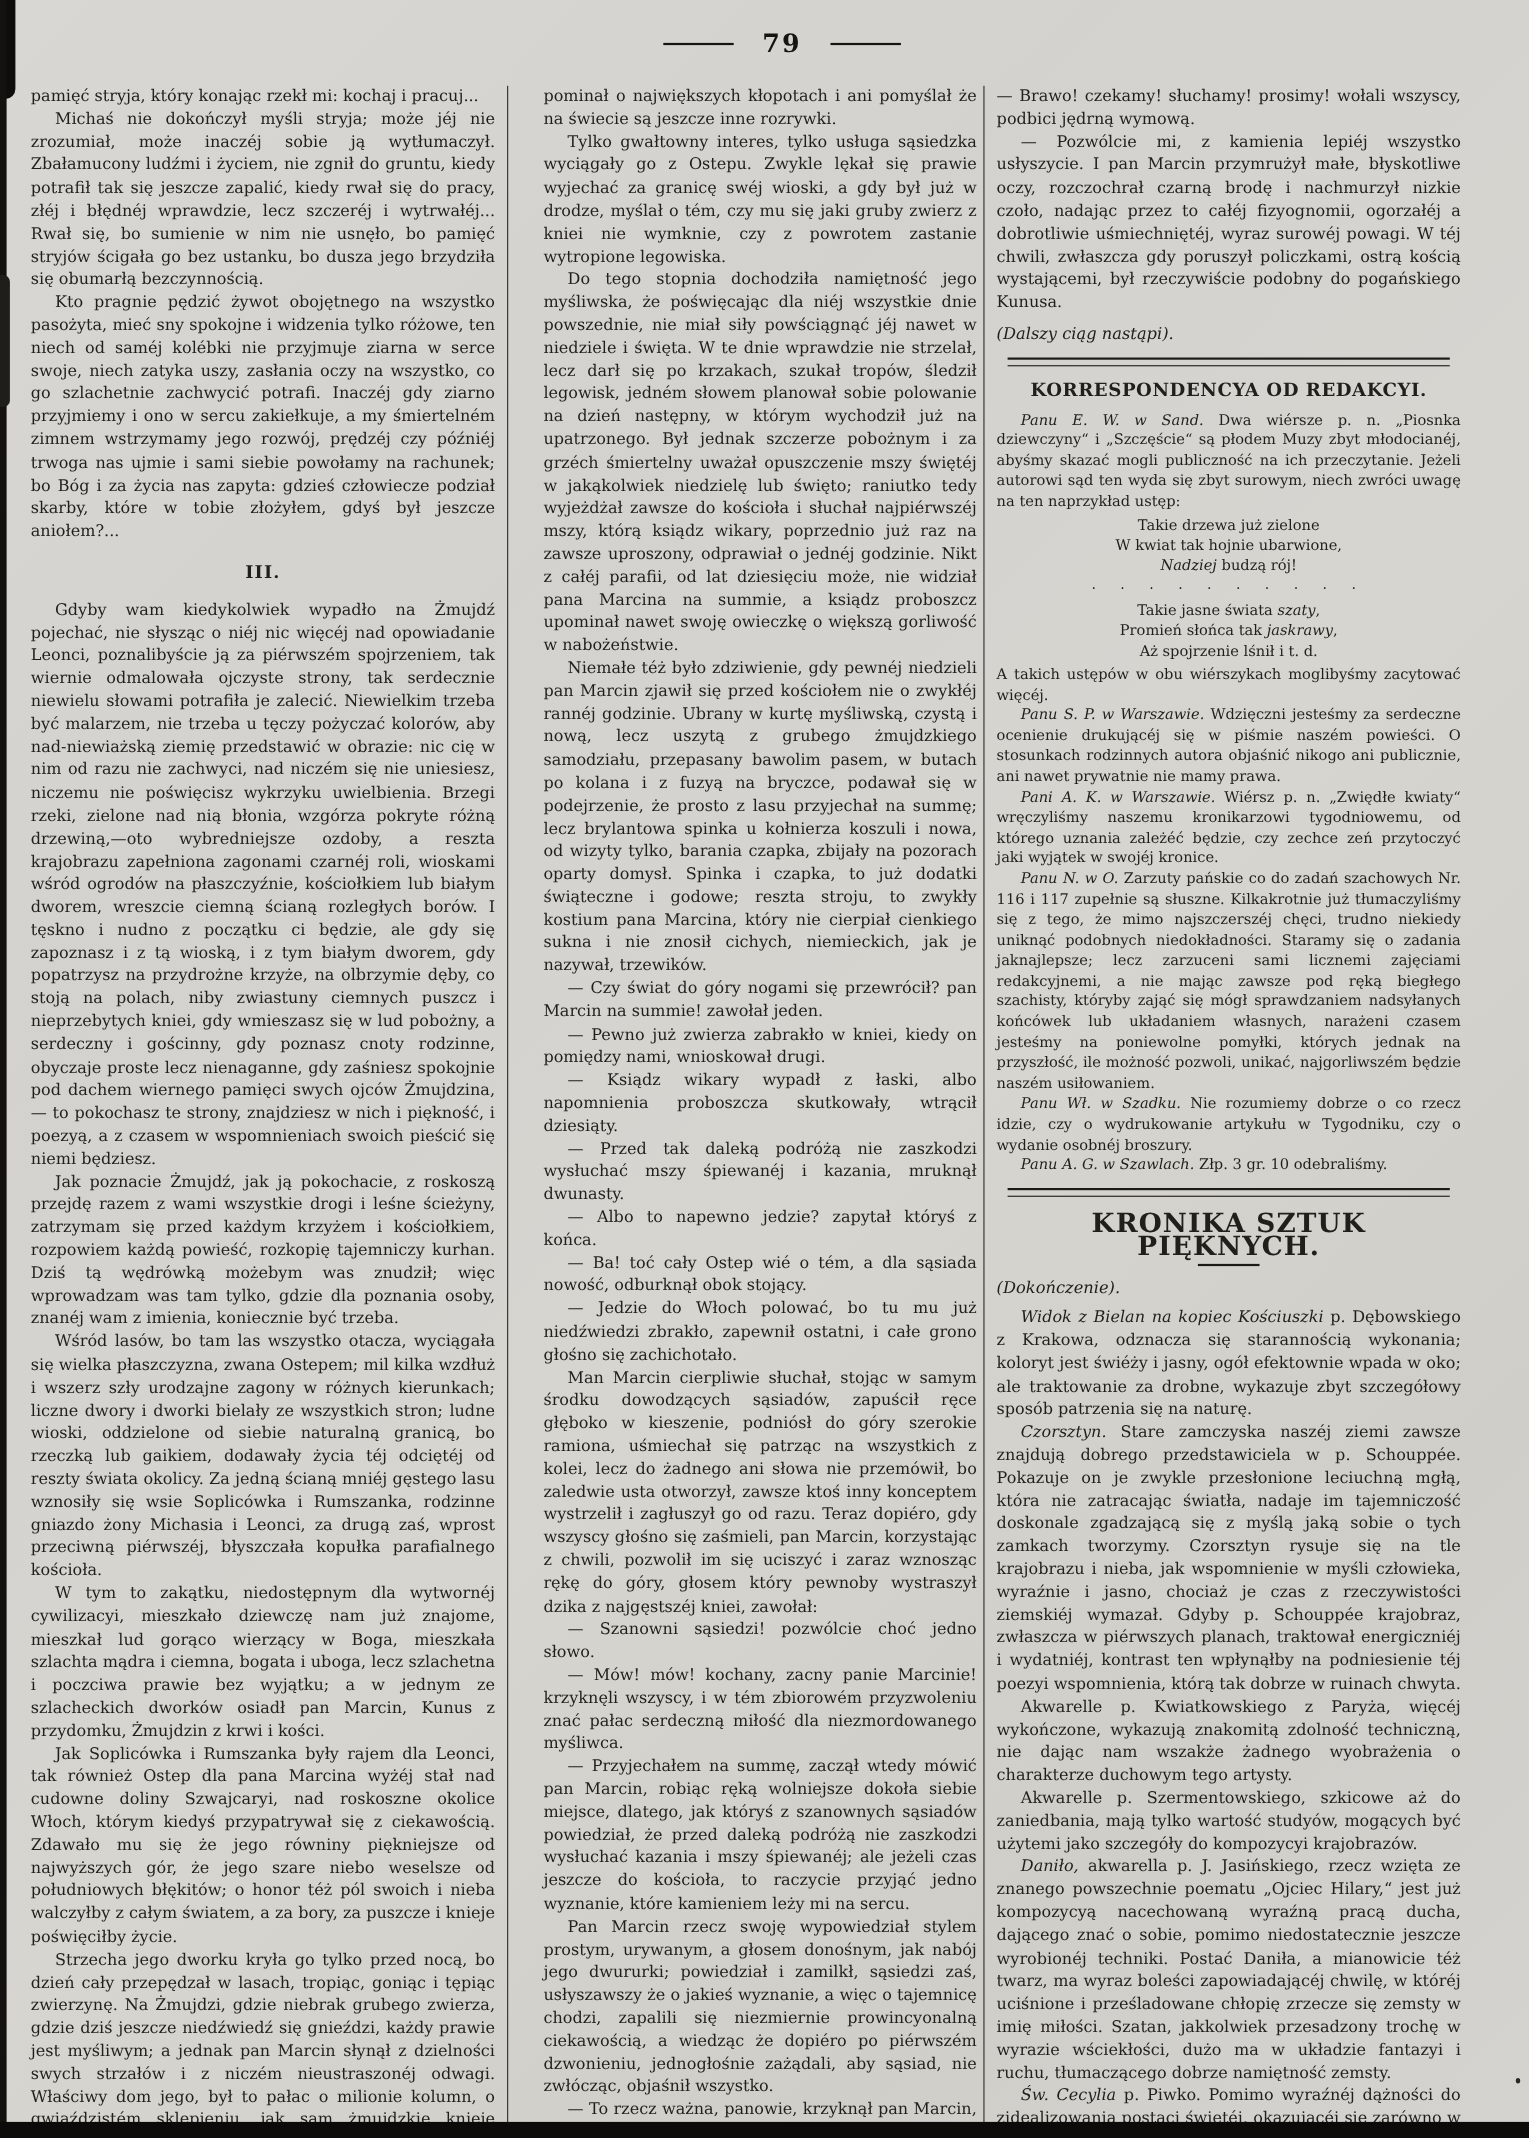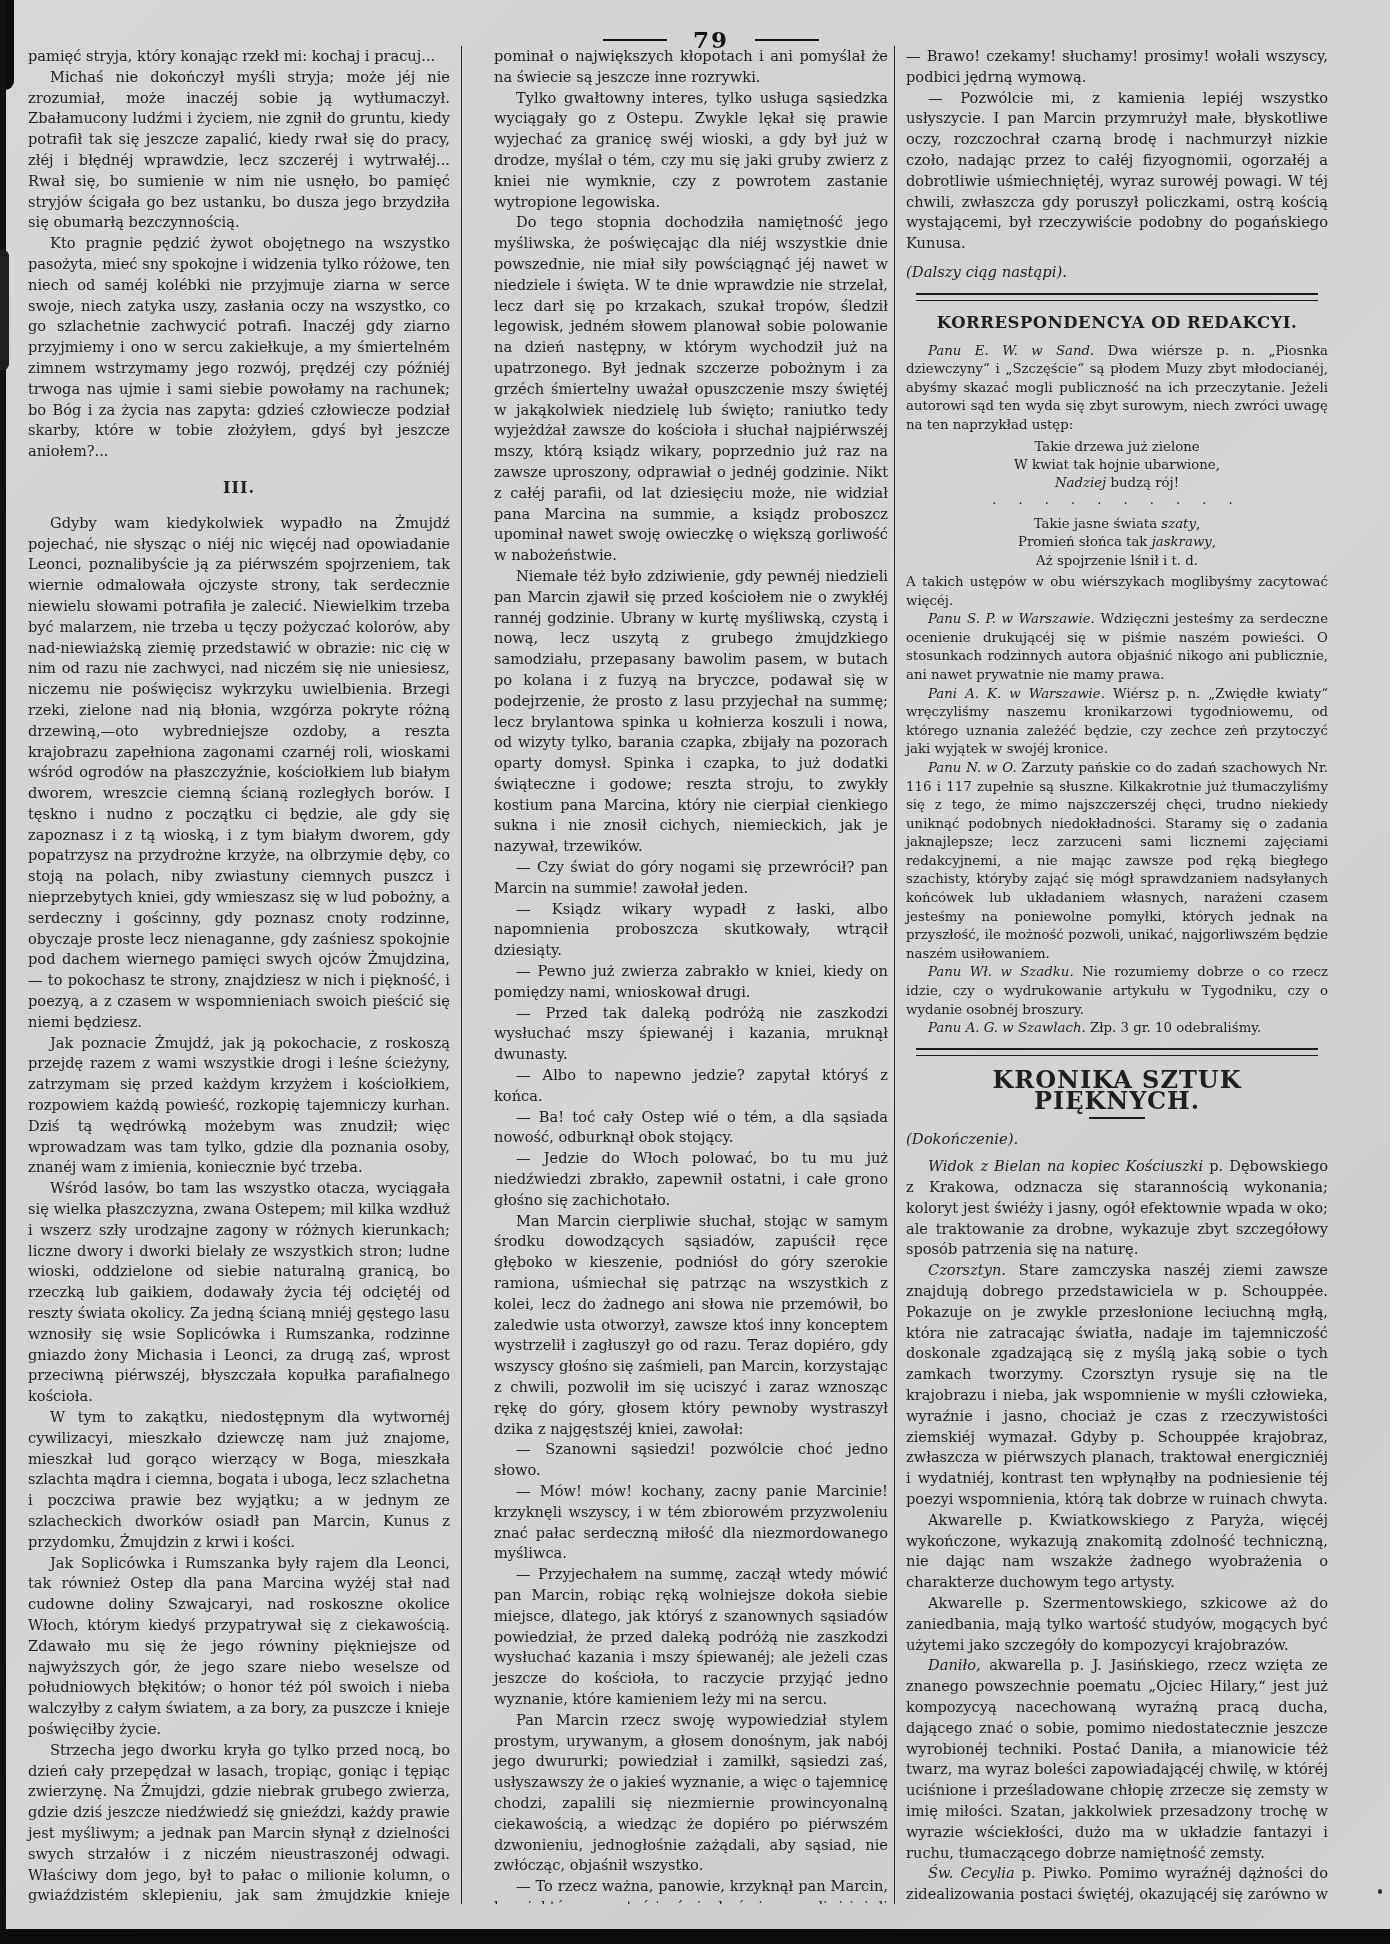--- a/index.html
+++ b/index.html
@@ -21,21 +21,21 @@
   .speck{position:absolute;width:4px;height:5px;background:#2a2824;border-radius:50%;}
 
   .pgnum{
     position:absolute;top:26px;left:16px;width:100%;
     display:flex;justify-content:center;align-items:center;gap:26px;
   }
   .pgnum .num{font-size:23px;font-weight:bold;letter-spacing:2px;color:#16140f;}
   .dashline{display:inline-block;width:64px;height:0;border-top:2px solid #16140f;}
 
   .columns{
-    position:absolute;top:46px;left:22px;width:1346px;height:1858px;
+    position:absolute;top:78px;left:22px;width:1346px;height:1858px;
     display:flex;
   }
   .col{
     width:434px;height:100%;overflow:hidden;
     padding:0 6px;box-sizing:border-box;
     text-align:justify;
     font-size:14.6px;line-height:20.8px;
     color:#211f1b;
   }
   .col-2{border-left:1.5px solid #2d2b26;border-right:1.5px solid #2d2b26;margin:0 5px;padding-left:32px;}
@@ -97,22 +97,22 @@
         <p class="para">W tym to zakątku, niedostępnym dla wytwornéj cywilizacyi, mieszkało dziewczę nam już znajome, mieszkał lud gorąco wierzący w Boga, mieszkała szlachta mądra i ciemna, bogata i uboga, lecz szlachetna i poczciwa prawie bez wyjątku; a w jednym ze szlacheckich dworków osiadł pan Marcin, Kunus z przydomku, Żmujdzin z krwi i kości.</p>
         <p class="para">Jak Soplicówka i Rumszanka były rajem dla Leonci, tak również Ostep dla pana Marcina wyżéj stał nad cudowne doliny Szwajcaryi, nad roskoszne okolice Włoch, którym kiedyś przypatrywał się z ciekawością. Zdawało mu się że jego równiny piękniejsze od najwyższych gór, że jego szare niebo weselsze od południowych błękitów; o honor téż pól swoich i nieba walczyłby z całym światem, a za bory, za puszcze i knieje poświęciłby życie.</p>
         <p class="para">Strzecha jego dworku kryła go tylko przed nocą, bo dzień cały przepędzał w lasach, tropiąc, goniąc i tępiąc zwierzynę. Na Żmujdzi, gdzie niebrak grubego zwierza, gdzie dziś jeszcze niedźwiedź się gnieździ, każdy prawie jest myśliwym; a jednak pan Marcin słynął z dzielności swych strzałów i z niczém nieustraszonéj odwagi. Właściwy dom jego, był to pałac o milionie kolumn, o gwiaździstém sklepieniu, jak sam żmujdzkie knieje nazywał; w nim dopiéro był szczęśliwym, w nim oddychał swobodnie; w nim za-</p>
       </div>
     <div class="col col-2" id="col1">
         <p class="para noindent">pominał o największych kłopotach i ani pomyślał że na świecie są jeszcze inne rozrywki.</p>
         <p class="para">Tylko gwałtowny interes, tylko usługa sąsiedzka wyciągały go z Ostepu. Zwykle lękał się prawie wyjechać za granicę swéj wioski, a gdy był już w drodze, myślał o tém, czy mu się jaki gruby zwierz z kniei nie wymknie, czy z powrotem zastanie wytropione legowiska.</p>
         <p class="para">Do tego stopnia dochodziła namiętność jego myśliwska, że poświęcając dla niéj wszystkie dnie powszednie, nie miał siły powściągnąć jéj nawet w niedziele i święta. W te dnie wprawdzie nie strzelał, lecz darł się po krzakach, szukał tropów, śledził legowisk, jedném słowem planował sobie polowanie na dzień następny, w którym wychodził już na upatrzonego. Był jednak szczerze pobożnym i za grzéch śmiertelny uważał opuszczenie mszy świętéj w jakąkolwiek niedzielę lub święto; raniutko tedy wyjeżdżał zawsze do kościoła i słuchał najpiérwszéj mszy, którą ksiądz wikary, poprzednio już raz na zawsze uproszony, odprawiał o jednéj godzinie. Nikt z całéj parafii, od lat dziesięciu może, nie widział pana Marcina na summie, a ksiądz proboszcz upominał nawet swoję owieczkę o większą gorliwość w nabożeństwie.</p>
         <p class="para">Niemałe téż było zdziwienie, gdy pewnéj niedzieli pan Marcin zjawił się przed kościołem nie o zwykłéj rannéj godzinie. Ubrany w kurtę myśliwską, czystą i nową, lecz uszytą z grubego żmujdzkiego samodziału, przepasany bawolim pasem, w butach po kolana i z fuzyą na bryczce, podawał się w podejrzenie, że prosto z lasu przyjechał na summę; lecz brylantowa spinka u kołnierza koszuli i nowa, od wizyty tylko, barania czapka, zbijały na pozorach oparty domysł. Spinka i czapka, to już dodatki świąteczne i godowe; reszta stroju, to zwykły kostium pana Marcina, który nie cierpiał cienkiego sukna i nie znosił cichych, niemieckich, jak je nazywał, trzewików.</p>
         <p class="para">— Czy świat do góry nogami się przewrócił? pan Marcin na summie! zawołał jeden.</p>
+        <p class="para">— Pewno już zwierza zabrakło w kniei, kiedy on pomiędzy nami, wnioskował drugi.</p>
         <p class="para">— Ksiądz wikary wypadł z łaski, albo napomnienia proboszcza skutkowały, wtrącił dziesiąty.</p>
-        <p class="para">— Pewno już zwierza zabrakło w kniei, kiedy on pomiędzy nami, wnioskował drugi.</p>
         <p class="para">— Przed tak daleką podróżą nie zaszkodzi wysłuchać mszy śpiewanéj i kazania, mruknął dwunasty.</p>
         <p class="para">— Albo to napewno jedzie? zapytał któryś z końca.</p>
         <p class="para">— Ba! toć cały Ostep wié o tém, a dla sąsiada nowość, odburknął obok stojący.</p>
         <p class="para">— Jedzie do Włoch polować, bo tu mu już niedźwiedzi zbrakło, zapewnił ostatni, i całe grono głośno się zachichotało.</p>
         <p class="para">Man Marcin cierpliwie słuchał, stojąc w samym środku dowodzących sąsiadów, zapuścił ręce głęboko w kieszenie, podniósł do góry szerokie ramiona, uśmiechał się patrząc na wszystkich z kolei, lecz do żadnego ani słowa nie przemówił, bo zaledwie usta otworzył, zawsze ktoś inny konceptem wystrzelił i zagłuszył go od razu. Teraz dopiéro, gdy wszyscy głośno się zaśmieli, pan Marcin, korzystając z chwili, pozwolił im się uciszyć i zaraz wznosząc rękę do góry, głosem który pewnoby wystraszył dzika z najgęstszéj kniei, zawołał:</p>
         <p class="para">— Szanowni sąsiedzi! pozwólcie choć jedno słowo.</p>
         <p class="para">— Mów! mów! kochany, zacny panie Marcinie! krzyknęli wszyscy, i w tém zbiorowém przyzwoleniu znać pałac serdeczną miłość dla niezmordowanego myśliwca.</p>
         <p class="para">— Przyjechałem na summę, zaczął wtedy mówić pan Marcin, robiąc ręką wolniejsze dokoła siebie miejsce, dlatego, jak któryś z szanownych sąsiadów powiedział, że przed daleką podróżą nie zaszkodzi wysłuchać kazania i mszy śpiewanéj; ale jeżeli czas jeszcze do kościoła, to raczycie przyjąć jedno wyznanie, które kamieniem leży mi na sercu.</p>
         <p class="para">Pan Marcin rzecz swoję wypowiedział stylem prostym, urywanym, a głosem donośnym, jak nabój jego dwururki; powiedział i zamilkł, sąsiedzi zaś, usłyszawszy że o jakieś wyznanie, a więc o tajemnicę chodzi, zapalili się niezmiernie prowincyonalną ciekawością, a wiedząc że dopiéro po piérwszém dzwonieniu, jednogłośnie zażądali, aby sąsiad, nie zwłócząc, objaśnił wszystko.</p>
         <p class="para">— To rzecz ważna, panowie, krzyknął pan Marcin, bo niektórzy szeptać i uśmiechać się zaczęli, i jeżeli powiedziałem że kamieniem mi ona na sercu leży, tom nie skłamał, tom mało nawet powiedział, bo milcząc zdradzałbym Ostep cały, a zdrada nie da spokoju i w grobie!</p>

